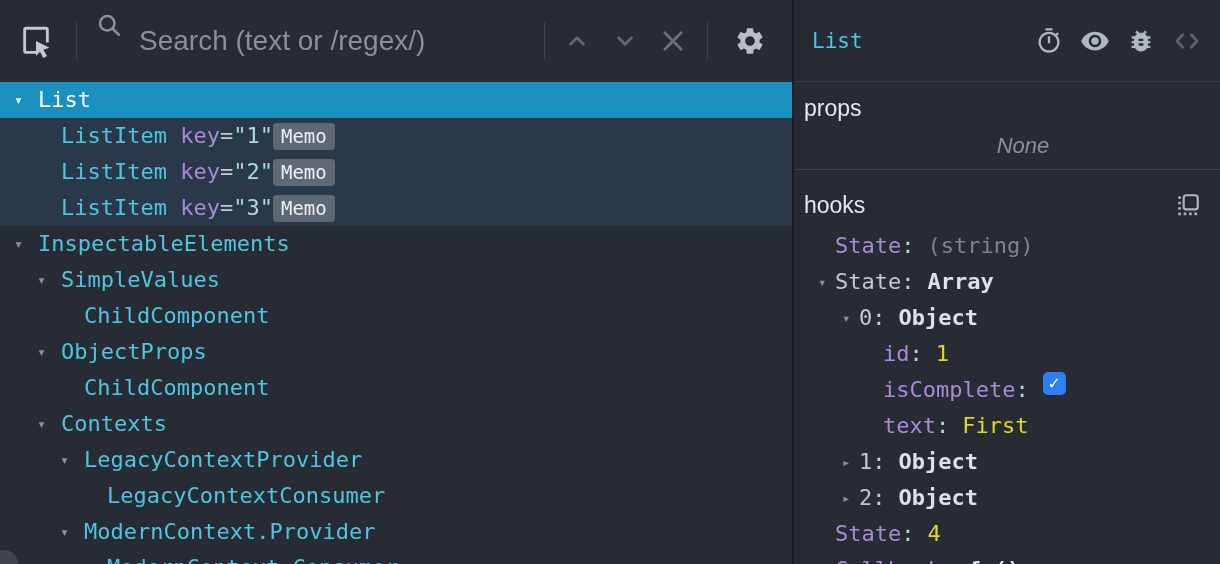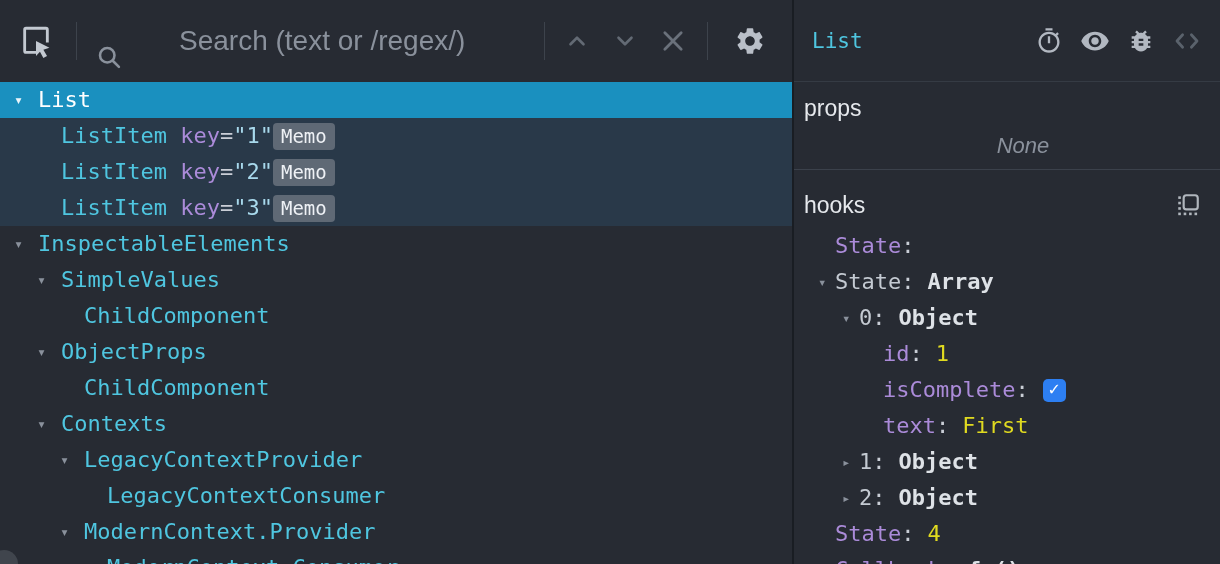--- a/index.html
+++ b/index.html
@@ -10,21 +10,21 @@
     color:#dee2e7;
   }
   .app { display:flex; width:1220px; height:564px; }
 
   
   .left-panel { width:792px; height:564px; display:flex; flex-direction:column; position:relative; }
   .toolbar { height:82px; flex:0 0 82px; display:flex; align-items:center; }
   .icon-btn { background:none; border:none; display:flex; align-items:center; justify-content:center; cursor:pointer; }
   .vdiv { width:1px; height:38px; background:var(--divider-gray,#3d434c); flex:0 0 1px; }
   .inspect-btn { width:56px; height:56px; margin-left:8px; }
-  .search-wrap { display:flex; align-items:flex-end; flex:1; min-width:0;gap:40px; }
+  .search-wrap { display:flex; align-items:flex-start; flex:1; min-width:0; }
   .search-icon-box { margin-left:18px; flex:0 0 auto; display:flex; }
   .search-input {
     flex:1; min-width:0; background:transparent; border:none; outline:none;
     font-family:"Liberation Sans", sans-serif; font-size:28px; color:#d7dade;
     margin-left:16px; height:60px;
   }
   .search-input::placeholder { color:var(--placeholder-gray,#8a919c); }
   .nav-btn { width:48px; height:56px; }
   .gear-btn { width:52px; height:56px; margin:0 16px; }
 
@@ -53,21 +53,21 @@
     border-bottom:1px solid #353b44; padding:0 10px 0 18px; }
   .rp-title { font-family:"DejaVu Sans Mono", monospace; font-size:21px; color:var(--component-name,#4fc6e0); flex:1; }
   .rp-icon-btn { background:none; border:none; width:46px; height:50px; display:flex; align-items:center; justify-content:center; cursor:pointer; }
   .props-section { height:88px; flex:0 0 88px; border-bottom:1px solid #3b414b; padding:13px 0 0 10px; }
   .section-title { font-size:23px; color:#e6e9ed; }
   .props-empty { font-style:italic; font-size:22px; color:#8a919c; margin:11px 0 0 22px;text-align:center; }
   .hooks-section { flex:1; padding-top:20px; position:relative; }
   .hooks-head { display:flex; align-items:center; padding:0 14px 0 10px; height:30px;gap:48px; }
   .hooks-head .section-title { flex:1; }
   .hooks-list { margin-top:8px; font-family:"DejaVu Sans Mono", monospace; font-size:22px; }
-  .hrow { height:36px; line-height:36px; display:flex; align-items:center; white-space:pre; }
+  .hrow { height:36px; line-height:36px; display:flex; align-items:flex-start; white-space:pre; }
   .harrow { display:inline-block; width:17px; flex:0 0 17px; font-size:14px; color:#8a919c; }
   .hname.purple { color:var(--attribute-purple,#ab8bd9); }
   .hname.graylight { color:#c4cad2; }
   .hcolon { color:#c9ced6; }
   .hval { margin-left:13px; }
   .hval.plain { color:var(--value-plain,#dee2e7);font-weight:bold; }
   .hval.muted { color:var(--muted-gray,#7d8590); }
   .hval.yellow { color:var(--value-yellow,#e0da20); }
   .checkbox {
     width:23px; height:23px; margin-left:14px; border-radius:5px;
@@ -204,21 +204,21 @@
                 <rect x="3" y="19" width="2.4" height="2.4"></rect>
                   <rect x="8" y="19" width="2.4" height="2.4"></rect>
                   <rect x="13" y="19" width="2.4" height="2.4"></rect>
                   <rect x="18" y="19" width="2.4" height="2.4"></rect>
               </g>
             </svg>
           </span>
         </button>
       </div>
       <div class="hooks-list">
-          <div class="hrow" style="padding-left: 24px;"><span class="harrow"></span><span class="hname purple">State</span><span class="hcolon">:</span></div>
+          <div class="hrow" style="padding-left: 24px;"><span class="harrow"></span><span class="hname purple">State</span><span class="hcolon">:</span><span class="hval muted">(string)</span></div>
           <div class="hrow" style="padding-left: 24px;"><span class="harrow">▾</span><span class="hname graylight">State</span><span class="hcolon">:</span><span class="hval plain">Array</span></div>
           <div class="hrow" style="padding-left: 48px;"><span class="harrow">▾</span><span class="hname graylight">0</span><span class="hcolon">:</span><span class="hval plain">Object</span></div>
           <div class="hrow" style="padding-left: 72px;"><span class="harrow"></span><span class="hname purple">id</span><span class="hcolon">:</span><span class="hval yellow">1</span></div>
           <div class="hrow" style="padding-left: 72px;"><span class="harrow"></span><span class="hname purple">isComplete</span><span class="hcolon">:</span><span class="checkbox">✓</span></div>
           <div class="hrow" style="padding-left: 72px;"><span class="harrow"></span><span class="hname purple">text</span><span class="hcolon">:</span><span class="hval yellow">First</span></div>
           <div class="hrow" style="padding-left: 48px;"><span class="harrow">▸</span><span class="hname graylight">1</span><span class="hcolon">:</span><span class="hval plain">Object</span></div>
           <div class="hrow" style="padding-left: 48px;"><span class="harrow">▸</span><span class="hname graylight">2</span><span class="hcolon">:</span><span class="hval plain">Object</span></div>
           <div class="hrow" style="padding-left: 24px;"><span class="harrow"></span><span class="hname purple">State</span><span class="hcolon">:</span><span class="hval yellow">4</span></div>
           <div class="hrow" style="padding-left: 24px;"><span class="harrow"></span><span class="hname purple">Callback</span><span class="hcolon">:</span><span class="hval plain">ƒ ()</span></div>
         </div>

